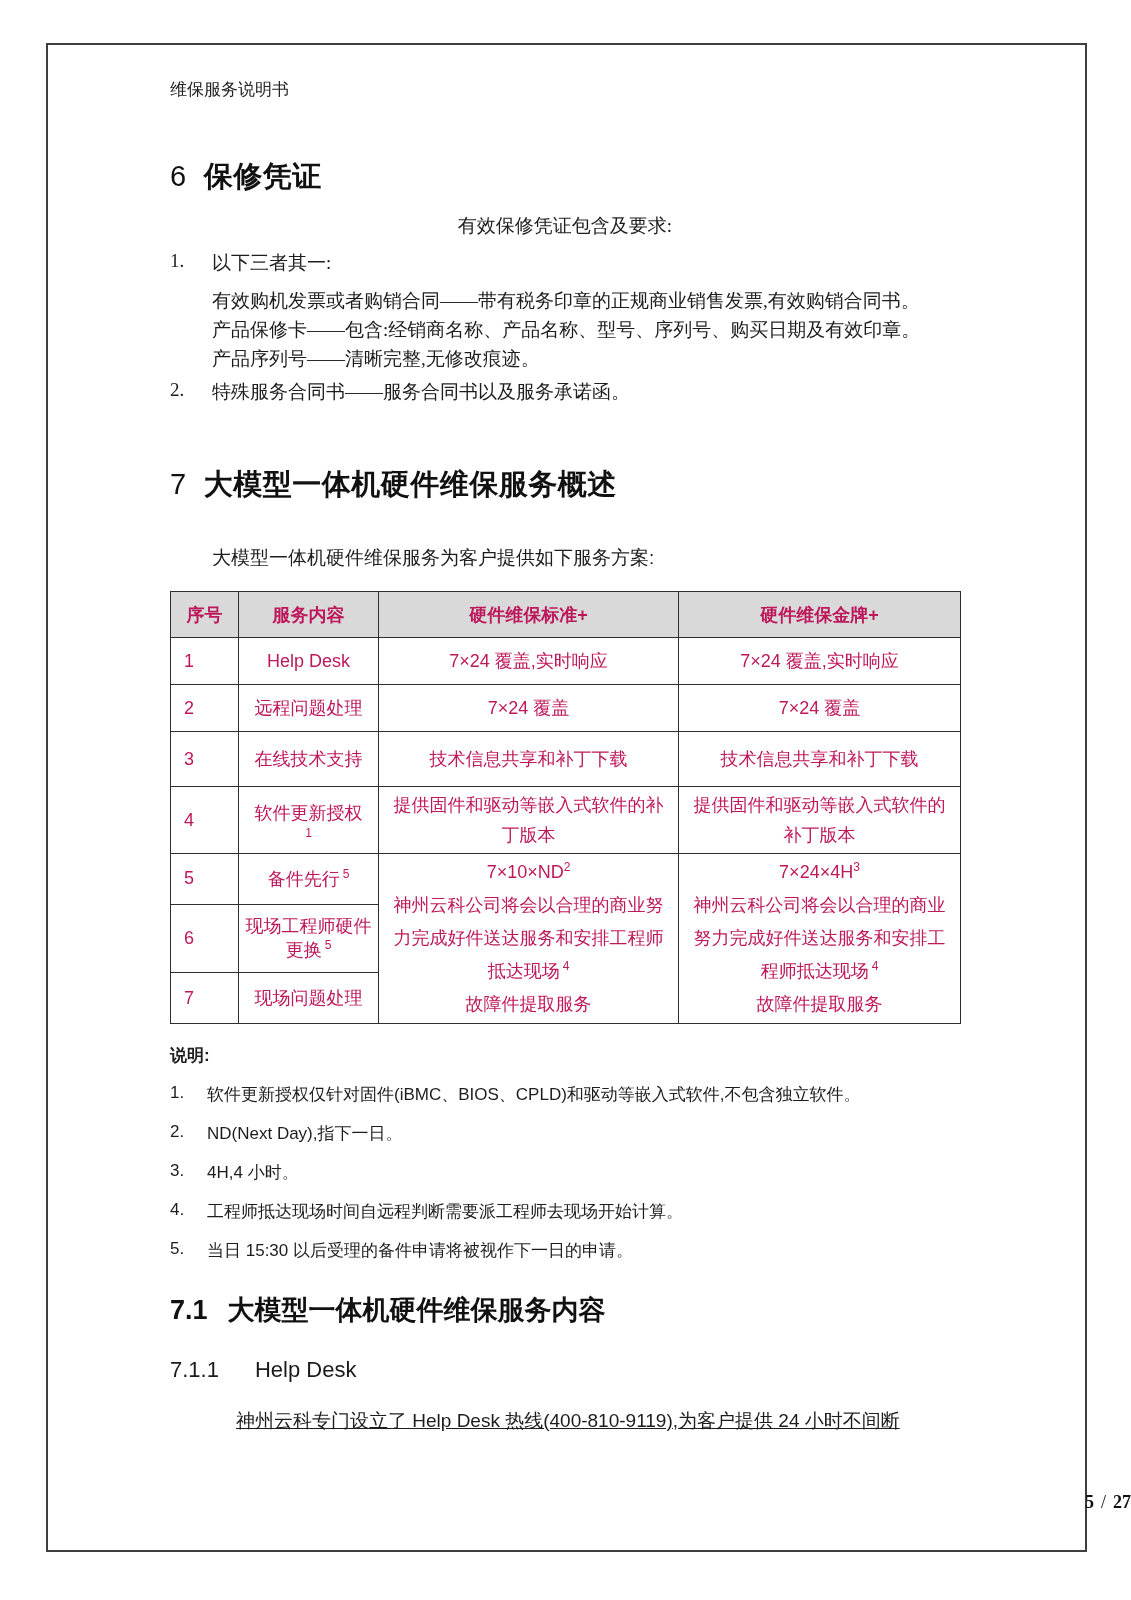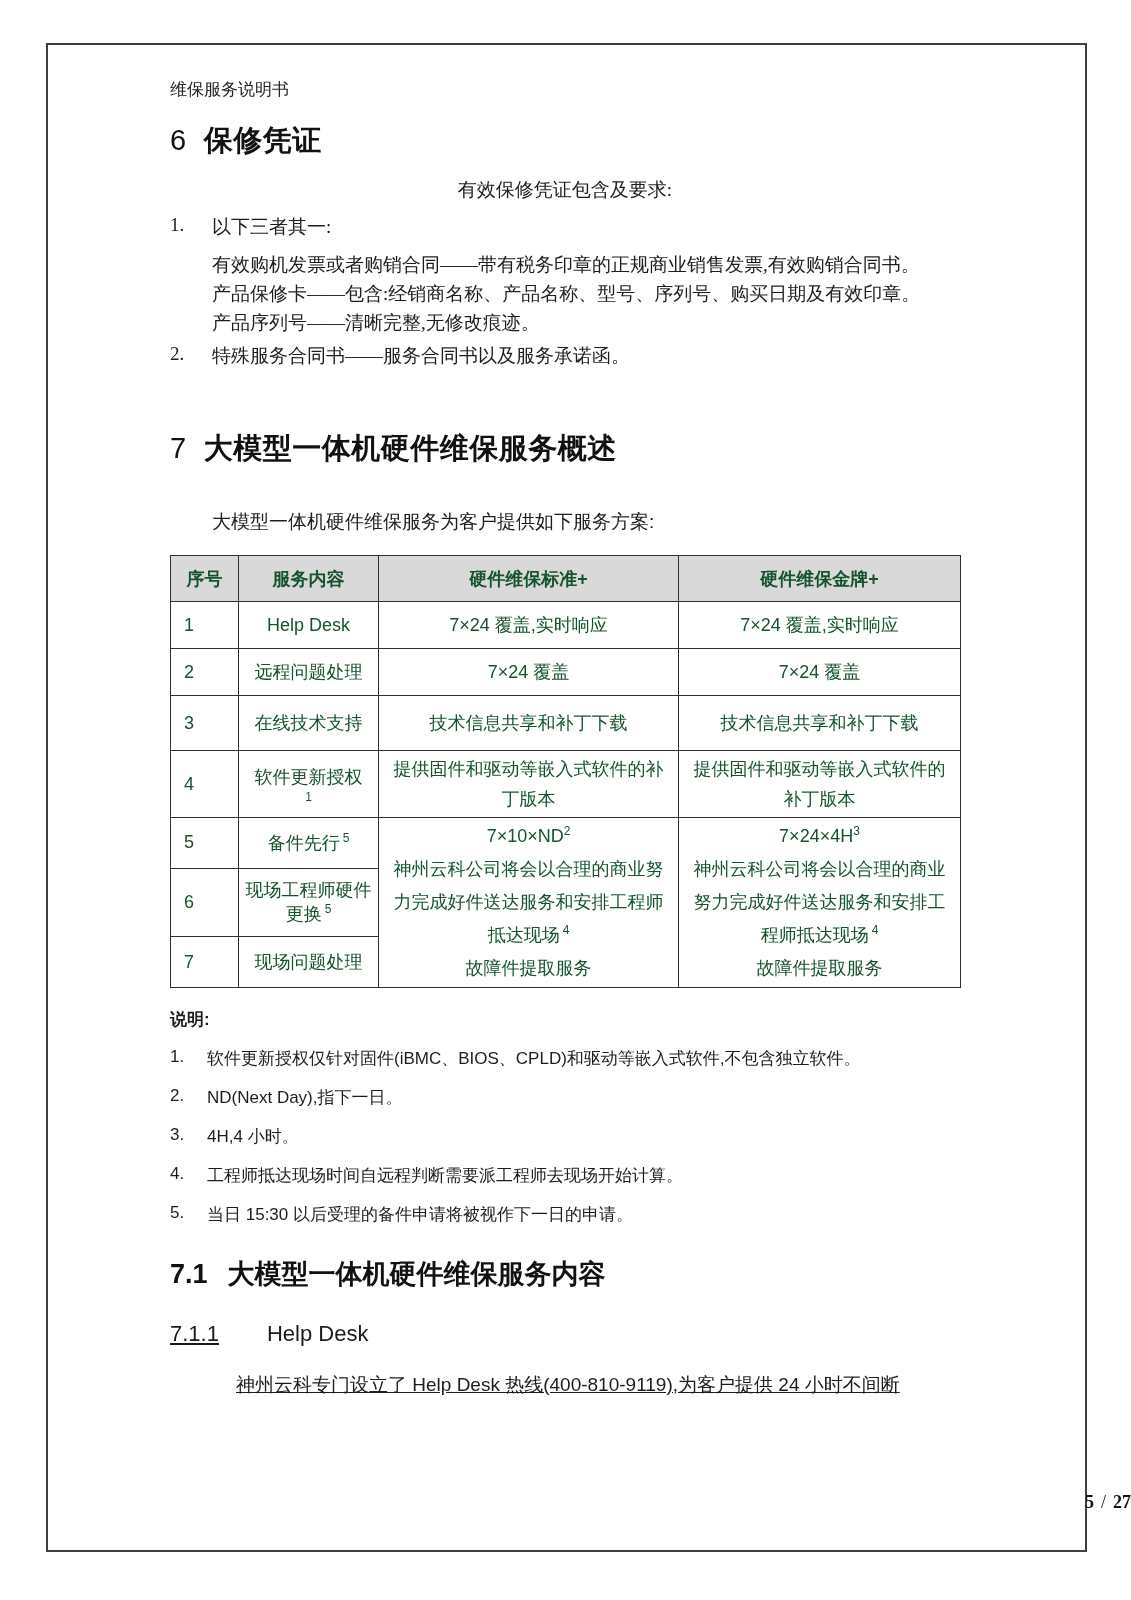--- a/index.html
+++ b/index.html
@@ -14,21 +14,21 @@
   }
   .content { position:absolute; left:170px; top:0; width:790px; }
 
   .doc-header {
     margin-top:78px; text-align:left;
     font-family:"Liberation Serif", serif; font-size:17px; color:#222;
   }
 
   h1.sec { margin-top:60px; font-size:29px; font-weight:700; color:#111; letter-spacing:0.5px; }
   h1.sec .hnum { font-weight:400; margin-right:17px; }
-  h1.first { margin-top:20px; }
+  h1.first { margin-top:56px; }
 
   .serif { font-family:"Liberation Serif", serif; }
   .intro6 { margin-top:16px; font-size:19px;text-align:center; }
 
   .li { display:flex; margin-top:11px; font-size:19px; }
   .li .num { width:42px; flex:0 0 42px; }
   .li.second { margin-top:6px; }
   .sub { margin-left:42px; margin-top:10px; }
   .sub p { font-size:19px; line-height:29px; }
 
@@ -36,21 +36,21 @@
 
   table.svc {
     margin-top:20px; width:790px; border-collapse:collapse; table-layout:fixed;
   }
   table.svc col.c1 { width:68px; }
   table.svc col.c2 { width:140px; }
   table.svc col.c3 { width:300px; }
   table.svc col.c4 { width:282px; }
   table.svc th, table.svc td {
     border:1.5px solid #2e2e2e; text-align:center; vertical-align:middle;
-    font-size:18px; padding:2px 6px; color:#14532d;
+    font-size:18px; padding:2px 6px; color:#be185d;
   }
   table.svc th { background:#d9d9d9; height:46px; font-weight:700; }
   table.svc td.no { text-align:left; padding-left:13px; }
   tr.r1 td, tr.r2 td { height:47px; }
   tr.r3 td { height:55px; }
   tr.r4 td { height:67px; }
   tr.r5 td { height:50px; }
   tr.r6 td { height:67px; }
   tr.r7 td { height:50px; }
   td .two-line { line-height:30px; }
@@ -60,21 +60,21 @@
   td.merged { line-height:33px; padding:4px 8px; }
   td.merged .sla { display:block; }
 
   .notes-label { margin-top:20px; font-size:17px; font-weight:700; }
   .note { display:flex; margin-top:16px; font-size:17px; }
   .note .num { width:37px; flex:0 0 37px; }
 
   h2.sec71 { margin-top:30px; font-size:27px; font-weight:700; color:#111; }
   h2.sec71 .hnum { font-weight:700; margin-right:20px; }
   h3.sec711 { margin-top:29px; font-size:22px; font-weight:400; color:#1b1b1b; }
-  h3.sec711 .hnum { margin-right:48px;text-decoration:underline; }
+  h3.sec711 .hnum { margin-right:36px; }
   .final-para { margin-top:25px; margin-left:66px; font-size:19px;text-decoration:underline; }
 
   .page-footer {
     position:absolute; left:0; top:1492px; width:1131px; text-align:right;
     font-family:"Liberation Serif", serif; font-size:18px; font-weight:700; color:#111;
   }
   .page-footer .sep { font-weight:400; padding:0 7px; }
 </style>
 </head>
 <body>

